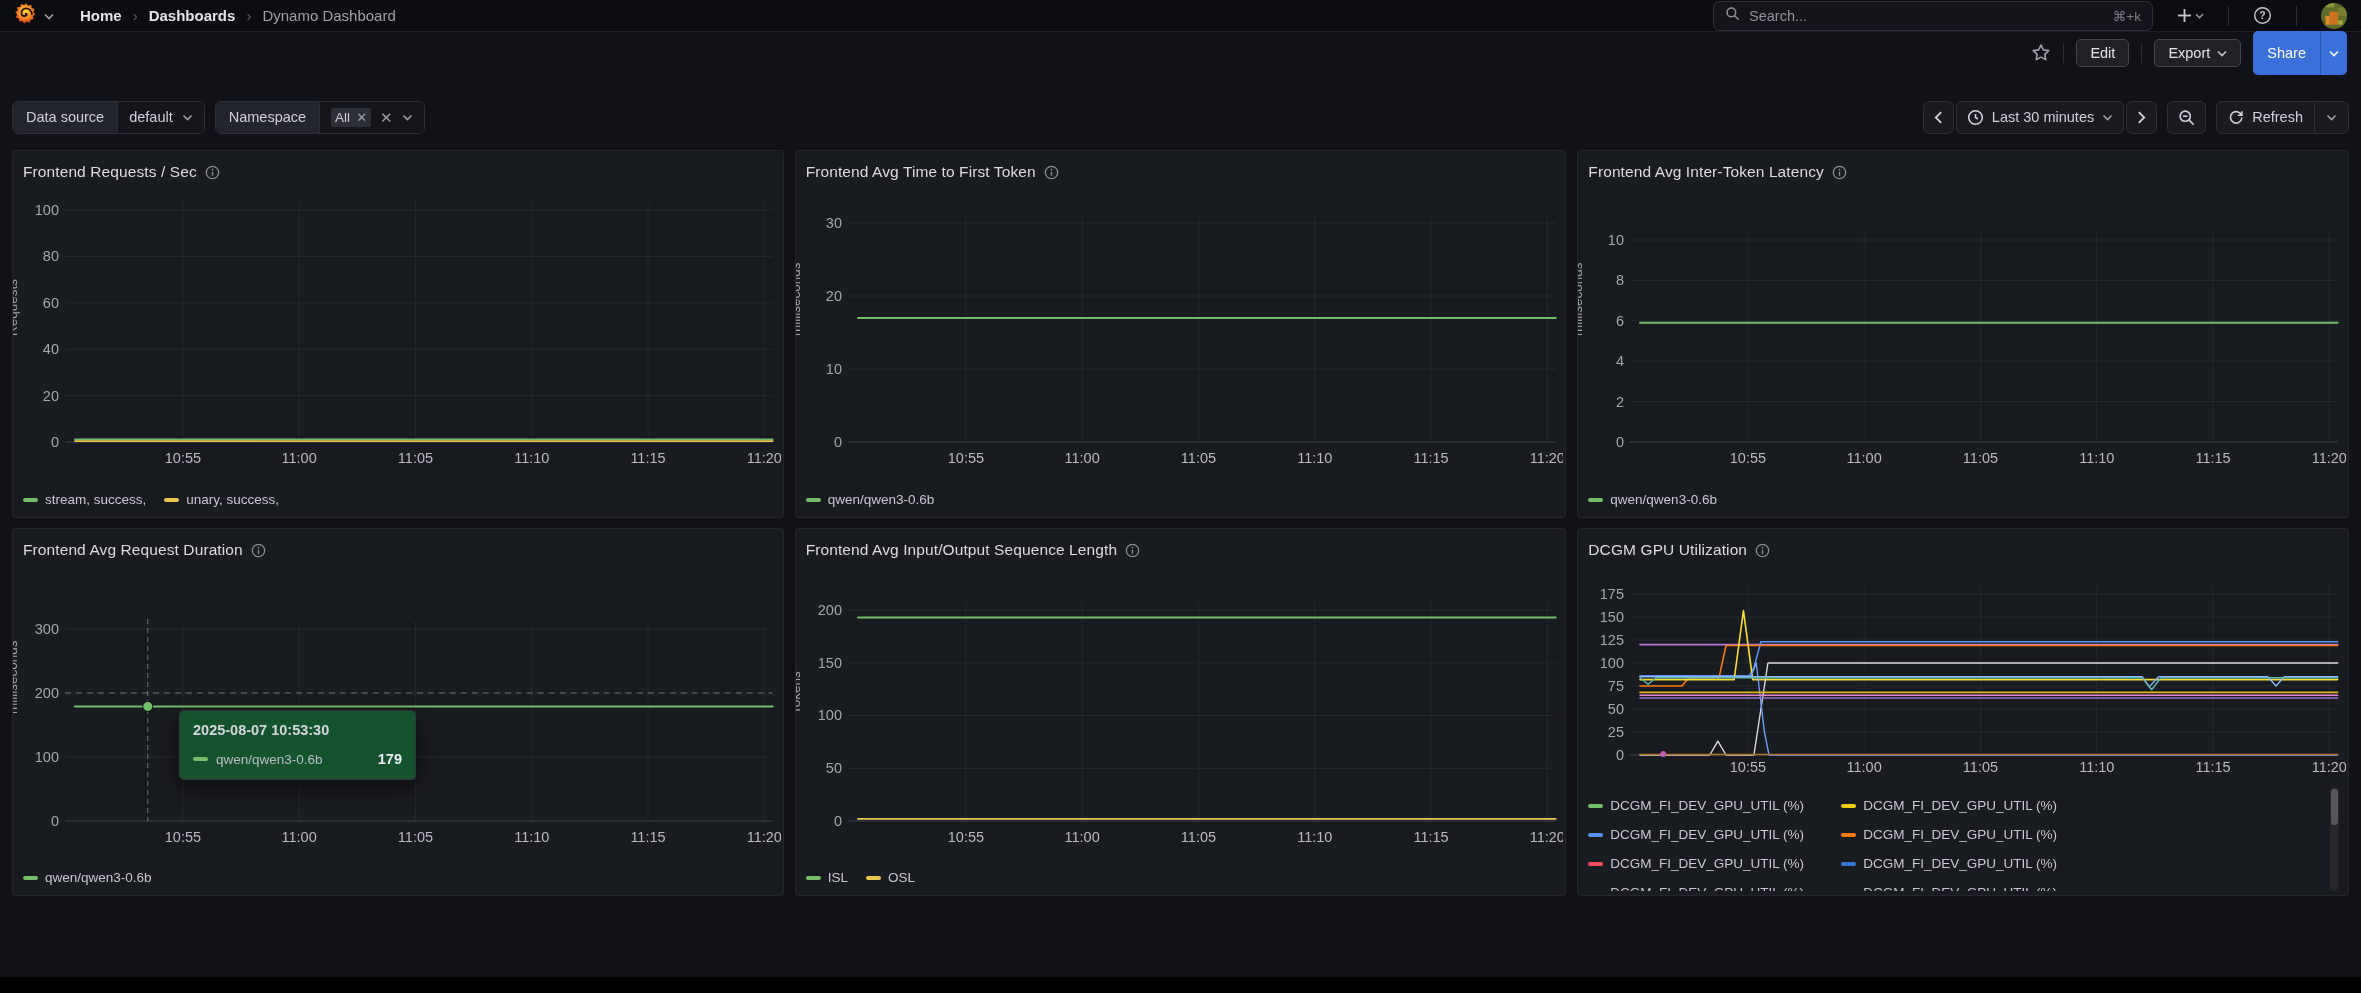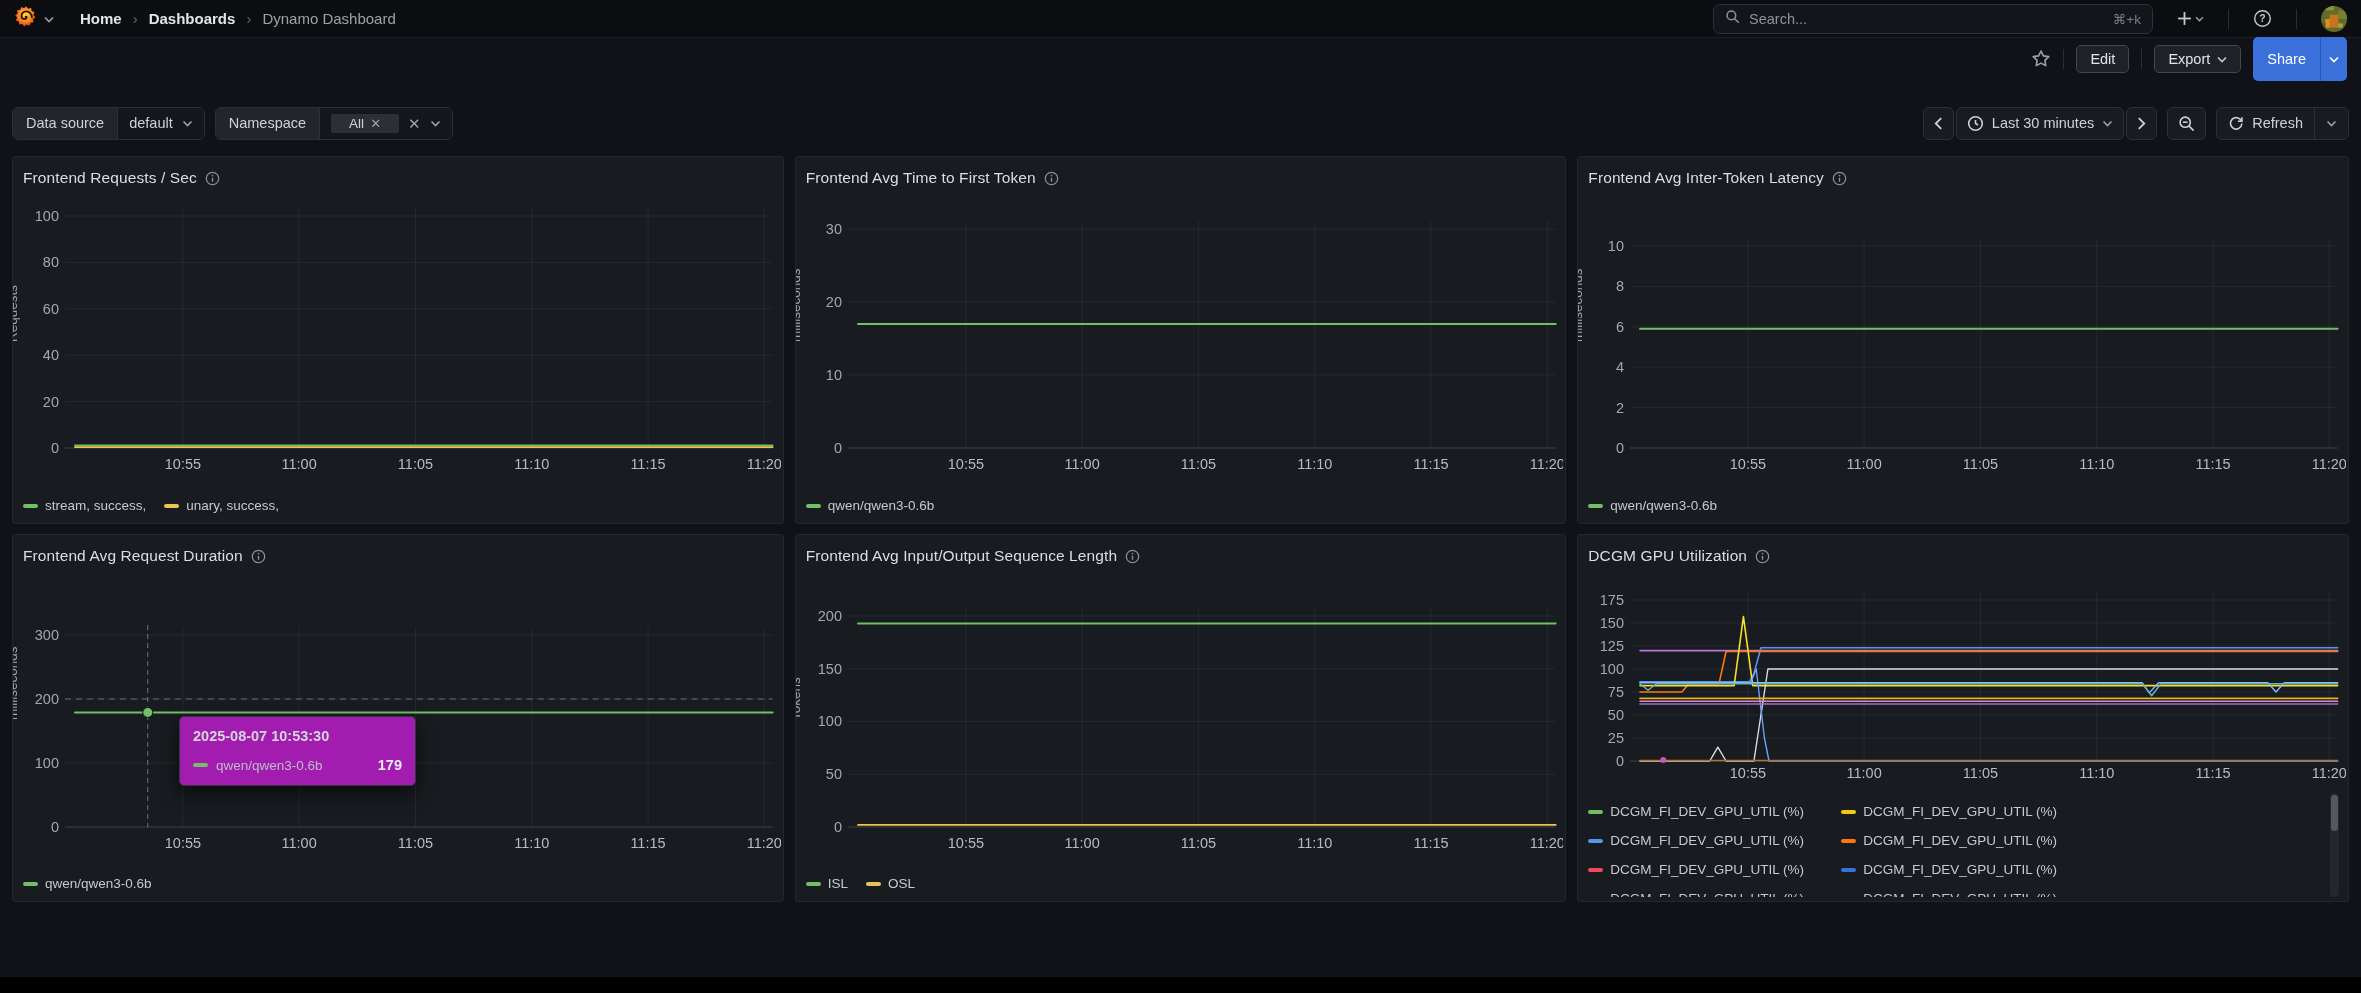--- a/index.html
+++ b/index.html
@@ -1,20 +1,20 @@
 <!DOCTYPE html>
 <html><head>
 <meta charset="utf-8">
 <style>
   *{box-sizing:border-box}
   html,body{margin:0;padding:0}
   body{width:2361px;height:993px;background:#111217;font-family:"Liberation Sans",sans-serif;color:#d8d9da;overflow:hidden;position:relative}
 
   
-  .topnav{height:38px;background:#0c0d11;border-bottom:1px solid #1d1f26;display:flex;align-items:center;padding:0 14px}
+  .topnav{height:32px;background:#0c0d11;border-bottom:1px solid #1d1f26;display:flex;align-items:center;padding:0 14px}
   .logo-wrap{display:flex;align-items:center;gap:6px}
   .crumbs{display:flex;align-items:center;gap:11px;margin-left:26px;font-size:15px}
   .crumb{color:#e3e4e9;font-weight:700}
   .crumb.current{color:#9ea1a9;font-weight:400}
   .crumb-sep{color:#62656d;font-size:15px}
   .nav-right{margin-left:auto;display:flex;align-items:center;gap:24px}
   .searchbox{width:440px;height:30px;border-radius:7px;background:#13151b;border:1px solid #2e3139;display:flex;align-items:center;gap:9px;padding:0 11px;color:#8f929a}
   .searchbox .ph{font-size:14.5px;color:#8f929a}
   .searchbox .kbd{margin-left:auto;font-size:13.5px;color:#7b7e86}
   .navicon{color:#9ea1a9;display:flex;align-items:center;gap:3px;cursor:pointer}
@@ -30,21 +30,21 @@
   .share-main{background:#3b6fd9;color:#fff;font-size:14.5px;font-weight:500;display:flex;align-items:center;padding:0 14px;cursor:pointer}
   .share-chev{background:#3b6fd9;border-left:1px solid #2a57b4;width:27px;display:flex;align-items:center;justify-content:center;color:#fff;cursor:pointer}
   .star{color:#9ea1a9;display:flex;cursor:pointer}
 
   
   .filterrow{margin-top:26px;height:34px;display:flex;align-items:center;justify-content:space-between;padding:0 12px}
   .fleft,.fright{display:flex;align-items:center;gap:10px}
   .varctl{display:flex;height:33px;border-radius:6px;overflow:hidden;border:1px solid #2c2f37}
   .varctl .lab{background:#22252b;color:#d0d1d8;font-size:14.5px;font-weight:400;display:flex;align-items:center;padding:0 13px;border-right:1px solid #2c2f37}
   .varctl .val{background:#14161c;color:#d0d1d8;font-size:14.5px;display:flex;align-items:center;gap:9px;padding:0 11px;cursor:pointer}
-  .chip{background:#2d2f36;border-radius:2px;font-size:13.5px;color:#d0d1d8;display:flex;align-items:center;gap:6px;padding:2px 18px;cursor:pointer}
+  .chip{background:#2d2f36;border-radius:2px;font-size:13.5px;color:#d0d1d8;display:flex;align-items:center;gap:6px;padding:2px 4px;cursor:pointer}
   .xicon{color:#9ea1a9;font-size:13px;line-height:1;cursor:pointer}
   .tbtn{height:33px;border-radius:6px;border:1px solid #2e3038;background:#191b21;color:#cfd0d8;font-size:14.5px;font-weight:500;display:flex;align-items:center;gap:8px;padding:0 10px;cursor:pointer}
   .tgroup{display:flex;gap:2px}
   .rgroup{display:flex;height:33px;border-radius:6px;border:1px solid #2e3038;background:#191b21;overflow:hidden}
   .rgroup .seg{display:flex;align-items:center;gap:8px;padding:0 11px;color:#cfd0d8;font-size:14.5px;font-weight:500;cursor:pointer}
   .rgroup .seg+.seg{border-left:1px solid #2e3038}
 
   
   .grid{margin-top:16px;padding:0 12px;display:grid;grid-template-columns:repeat(3,1fr);grid-auto-rows:368px;gap:10px 11px}
   .panel{position:relative;background:#181b1f;border:1px solid #23262c;border-radius:3px;overflow:hidden}
@@ -55,21 +55,21 @@
   .p-ylabel{position:absolute;left:-1px;top:185px;transform:rotate(-90deg) translateY(-50%);transform-origin:left top;font-size:13.5px;color:#a4a7ae;white-space:nowrap}
   .p-ylabel:empty{display:none}
   .p-legend{position:absolute;left:10px;bottom:10px;display:flex;gap:18px;align-items:center}
   .li{display:flex;align-items:center;gap:7px;font-size:13.5px;color:#c7c8d1;cursor:pointer;white-space:nowrap}
   .li i{display:inline-block;width:15px;height:4px;border-radius:2px}
   .legend-grid{position:absolute;left:10px;top:262px;right:26px;bottom:4px;display:grid;grid-template-columns:253px 253px;grid-auto-rows:29px;overflow:hidden;align-items:center}
   .legend-scroll{position:absolute;right:9px;top:258px;width:9px;height:104px;background:#25272b;border-radius:5px}
   .legend-scroll .thumb{position:absolute;top:2px;left:1px;width:7px;height:36px;background:#56585e;border-radius:4px}
 
   
-  .tooltip{position:absolute;left:166px;top:181px;width:237px;background:#a21caf;border:1px solid #34363e;border-radius:5px;box-shadow:0 8px 18px rgba(0,0,0,.55);z-index:5}
+  .tooltip{position:absolute;left:166px;top:181px;width:237px;background:#14532d;border:1px solid #34363e;border-radius:5px;box-shadow:0 8px 18px rgba(0,0,0,.55);z-index:5}
   .tt-head{padding:11px 13px 7px;font-size:14.5px;font-weight:700;color:#d5d6dd}
   .tt-row{display:flex;align-items:center;gap:8px;padding:6px 13px 12px}
   .tt-row i{display:inline-block;width:15px;height:4.5px;border-radius:2px}
   .tt-name{font-size:13.5px;color:#bcbdc6}
   .tt-val{margin-left:auto;font-size:14.5px;font-weight:700;color:#eceef2}
 
   .bottom-strip{position:absolute;left:0;right:0;bottom:0;height:16px;background:#000}
   svg text{font-family:"Liberation Sans",sans-serif}
 </style>
 </head>

